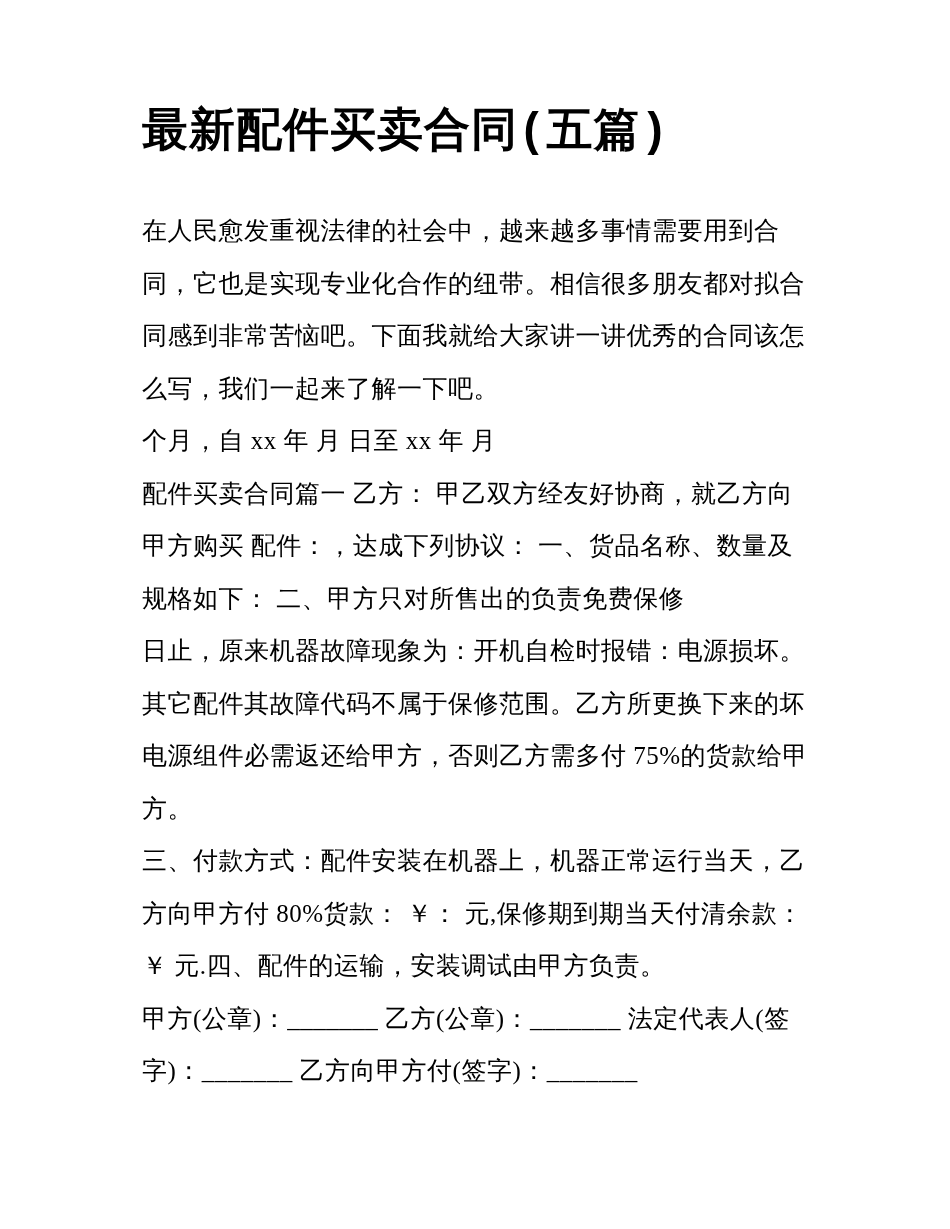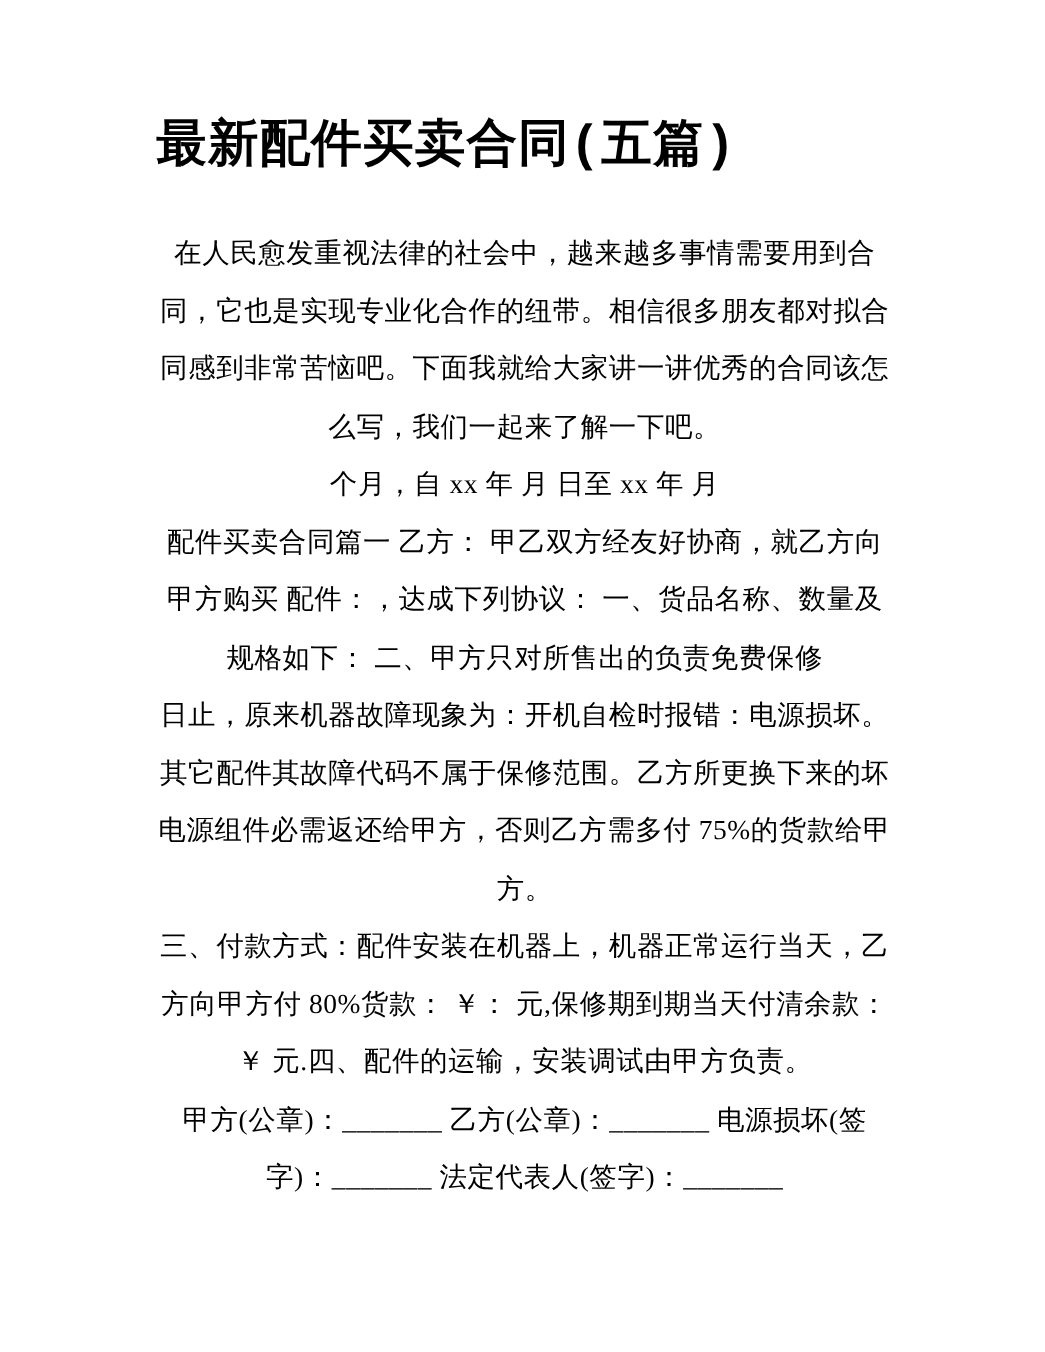--- a/index.html
+++ b/index.html
@@ -32,33 +32,33 @@
       font-family: Liberation Mono, monospace;
     }
     .doc-body {
       font-size: 25px;
       line-height: 52.5px;
       letter-spacing: 0.5px;
     }
     .doc-para {
       margin: 0;
       padding: 0;
-      text-align: center;
+      text-align: left;
       word-break: break-word;
     }
   </style>
 </head>
 <body>
 
 <div class="page">
 
   <h1 class="doc-title">最新配件买卖合同(五篇)</h1>
 
   <div class="doc-body">
     <p class="doc-para">在人民愈发重视法律的社会中，越来越多事情需要用到合同，它也是实现专业化合作的纽带。相信很多朋友都对拟合同感到非常苦恼吧。下面我就给大家讲一讲优秀的合同该怎么写，我们一起来了解一下吧。</p>
     <p class="doc-para">个月，自 xx 年 月 日至 xx 年 月</p>
     <p class="doc-para">配件买卖合同篇一 乙方： 甲乙双方经友好协商，就乙方向甲方购买 配件：，达成下列协议： 一、货品名称、数量及规格如下： 二、甲方只对所售出的负责免费保修</p>
     <p class="doc-para">日止，原来机器故障现象为：开机自检时报错：电源损坏。其它配件其故障代码不属于保修范围。乙方所更换下来的坏电源组件必需返还给甲方，否则乙方需多付 75%的货款给甲方。</p>
     <p class="doc-para">三、付款方式：配件安装在机器上，机器正常运行当天，乙方向甲方付 80%货款： ￥： 元,保修期到期当天付清余款： ￥ 元.四、配件的运输，安装调试由甲方负责。</p>
-    <p class="doc-para">甲方(公章)：_______ 乙方(公章)：_______ 电源损坏(签字)：_______ 法定代表人(签字)：_______</p>
+    <p class="doc-para">甲方(公章)：_______ 乙方(公章)：_______ 法定代表人(签字)：_______ 乙方向甲方付(签字)：_______</p>
   </div>
 
 </div>
 
 </body></html>

